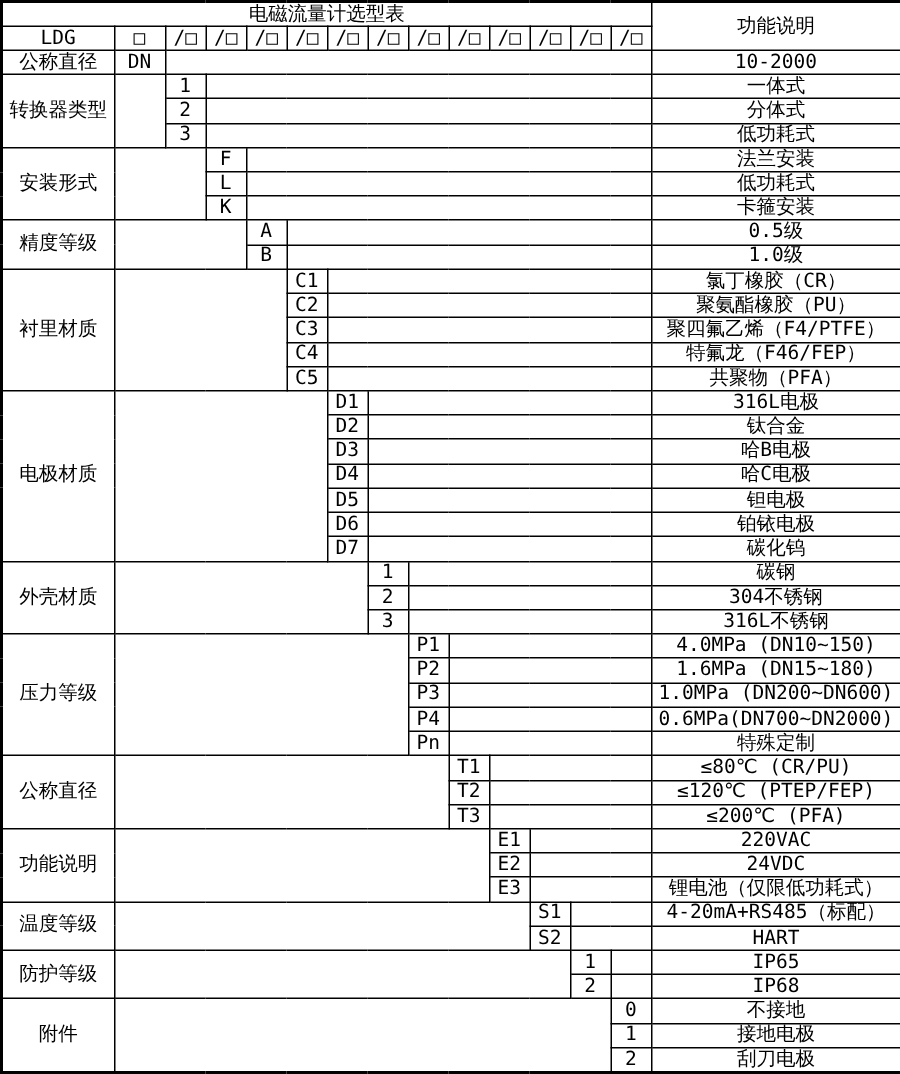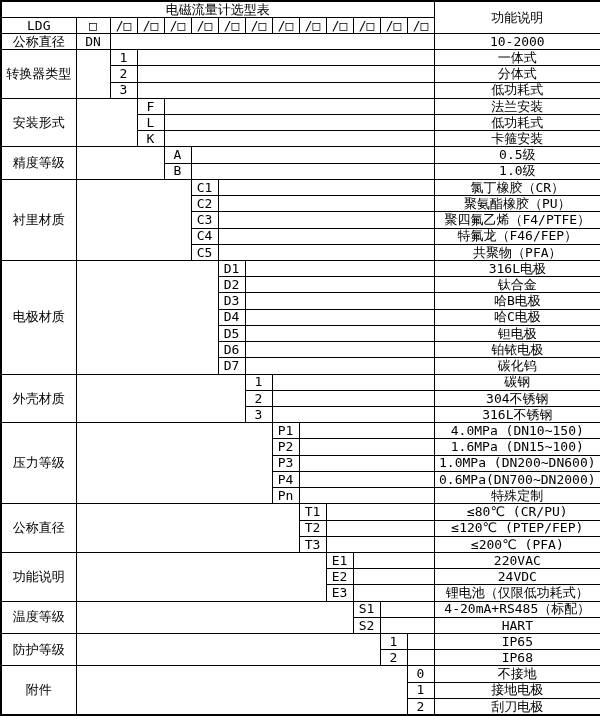--- a/index.html
+++ b/index.html
@@ -206,21 +206,21 @@
         <tr>
           <td rowspan="5" class="bt">压力等级</td>
           <td colspan="7" rowspan="5" class="bt"></td>
           <td class="code-cell bt">P1</td>
           <td colspan="5" class="bt"></td>
           <td class="desc-left bt">4.0MPa (DN10~150)</td>
         </tr>
         <tr>
           <td class="code-cell">P2</td>
           <td colspan="5"></td>
-          <td class="desc-left">1.6MPa (DN15~100)</td>
+          <td class="desc-left">1.6MPa (DN15~180)</td>
         </tr>
         <tr>
           <td class="code-cell">P3</td>
           <td colspan="5"></td>
           <td class="desc-left">1.0MPa (DN200~DN600)</td>
         </tr>
         <tr>
           <td class="code-cell">P4</td>
           <td colspan="5"></td>
           <td class="desc-left">0.6MPa(DN700~DN2000)</td>

